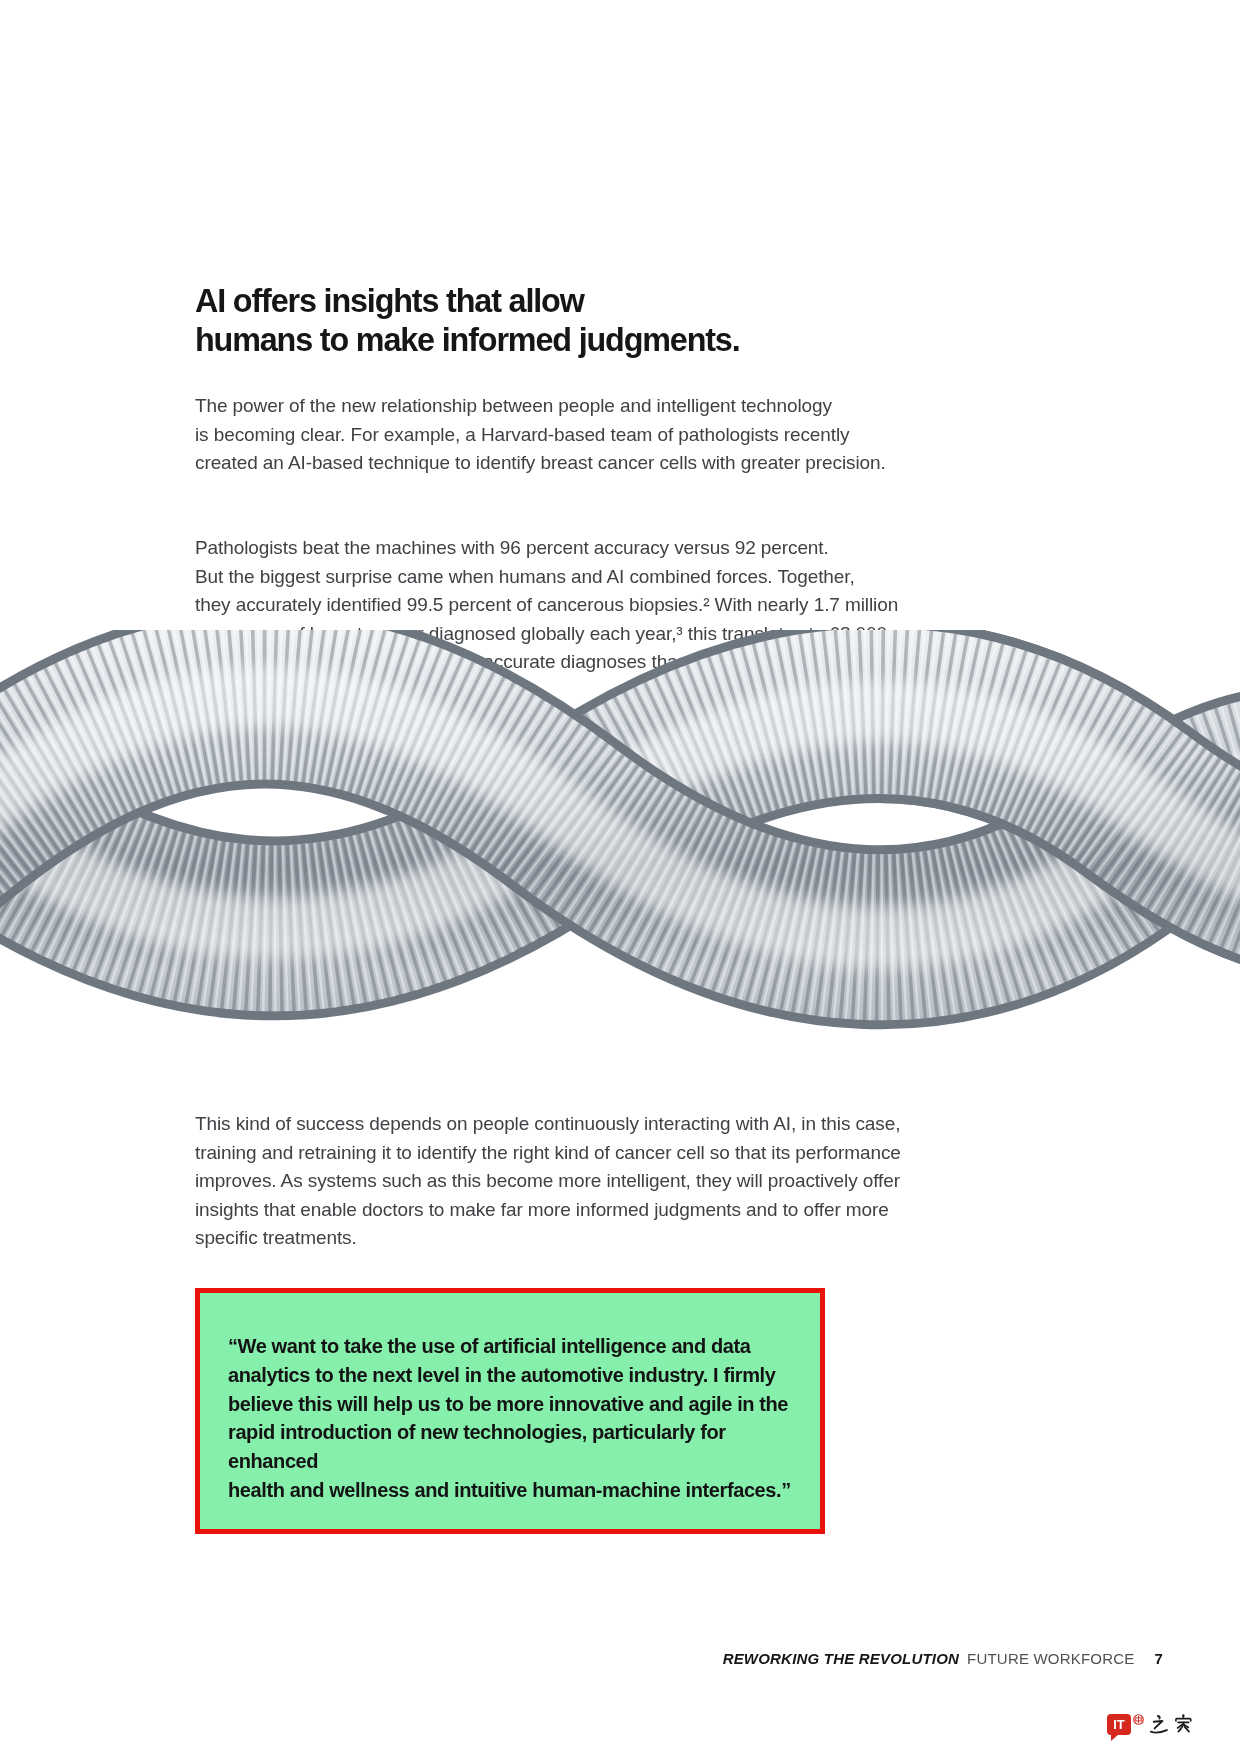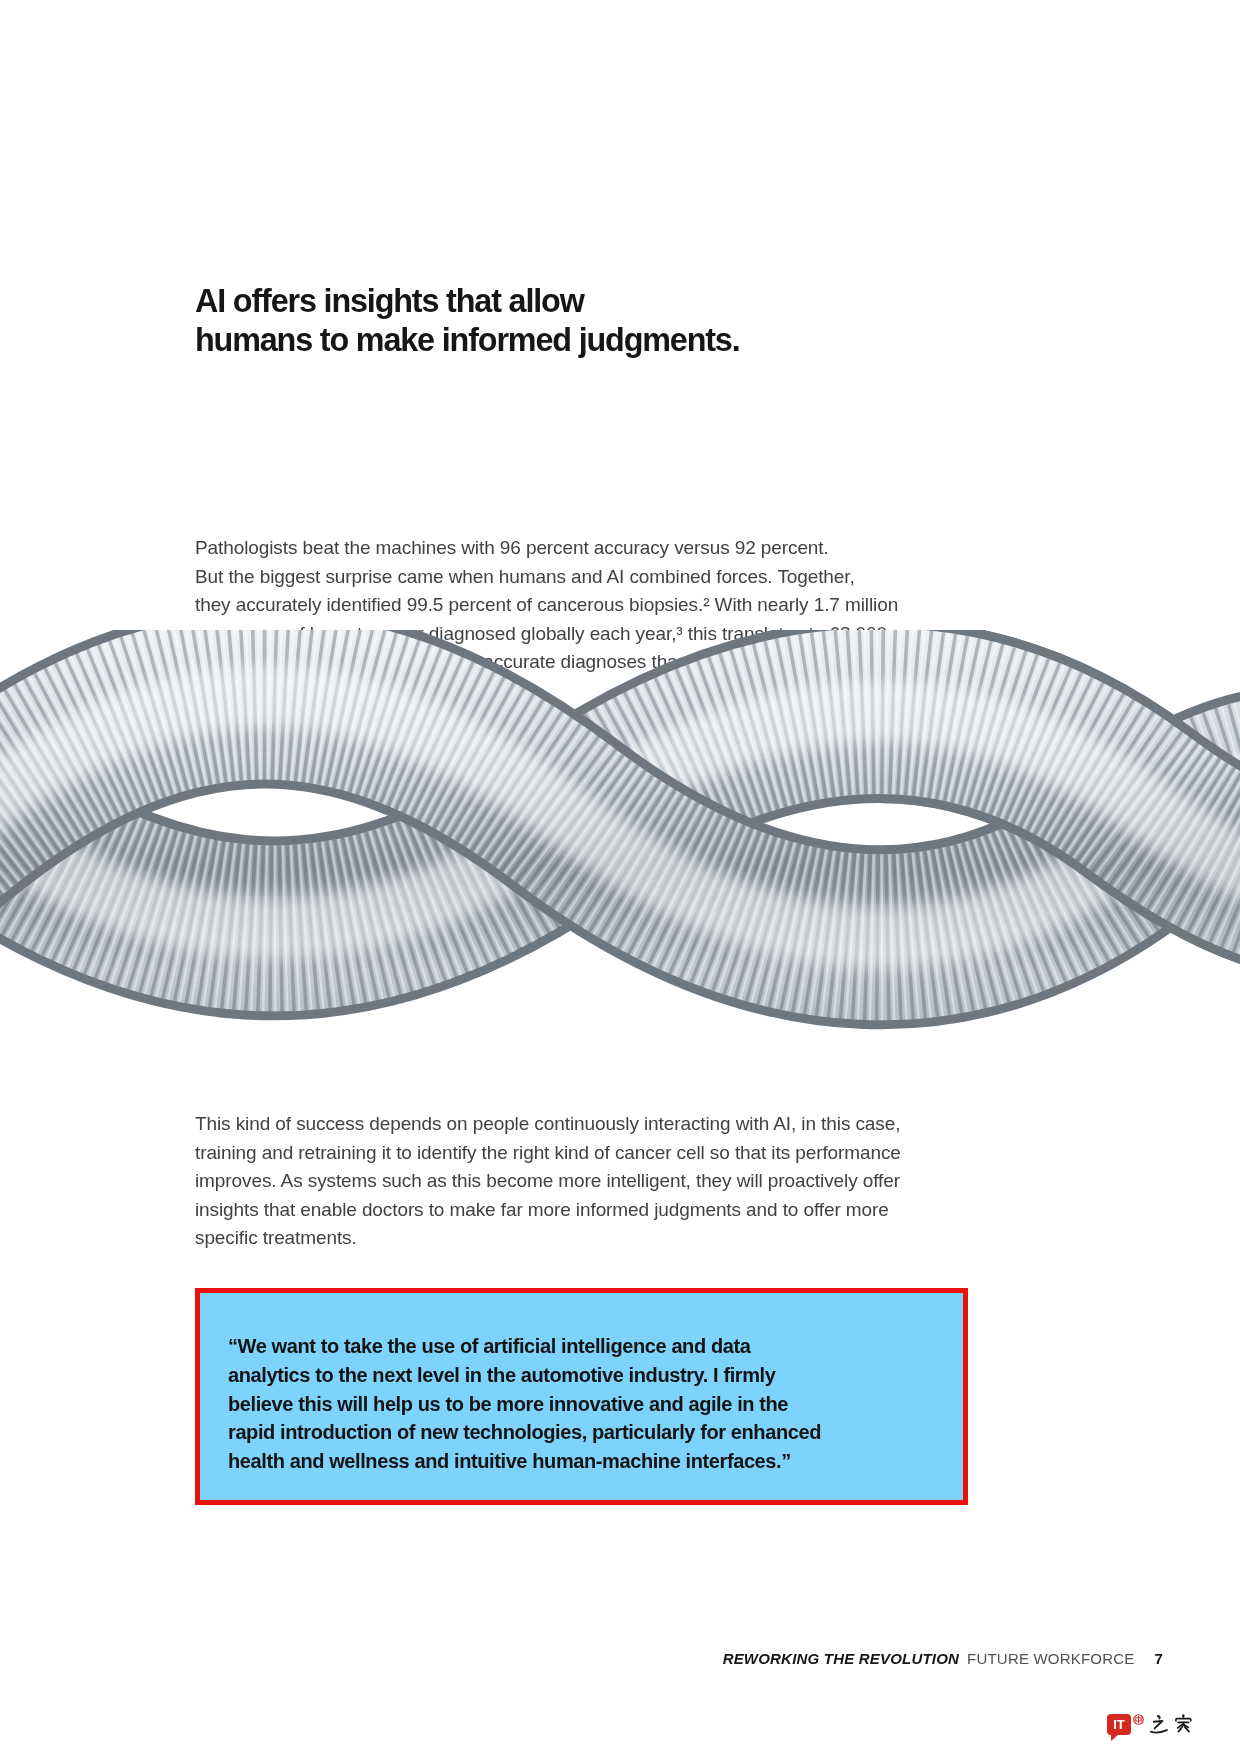--- a/index.html
+++ b/index.html
@@ -16,22 +16,22 @@
   .body{
     position:absolute;left:195px;width:870px;margin:0;
     font-size:19px;line-height:28.5px;color:#3f4145;letter-spacing:-.1px;
     white-space:pre-line;
   }
   #para1{top:392px}
   #para2{top:534px}
   #para3{top:1110px}
   .hero{position:absolute;left:0;top:630px;width:1240px;height:455px;}
   .quote-box{
-    position:absolute;left:195px;top:1288px;width:773px;box-sizing:border-box;
-    border:5px solid #e8120b;background:#7dd3fc;
+    position:absolute;left:195px;top:1288px;width:630px;box-sizing:border-box;
+    border:5px solid #e8120b;background:#86efac;
     padding:39px 16px 24px 28px;
   }
   .quote-text{
     margin:0;font-size:20px;line-height:28.8px;font-weight:700;color:#131313;
     letter-spacing:-.4px;white-space:pre-line;
   }
   .quote-attr{margin:34px 0 0 0;font-size:19px;line-height:22px;color:#3f4145;}
   .footer{
     position:absolute;top:1650px;right:77px;font-size:15px;letter-spacing:.2px;
     display:flex;align-items:baseline;white-space:nowrap;color:#1a1a1a;
@@ -53,20 +53,23 @@
   .wm-cn{display:inline-block;margin:0 0 0 4px;}
 </style>
 </head>
 <body>
 
 <div class="page">
 
   <h1 class="heading">AI offers insights that allow
 humans to make informed judgments.</h1>
 
+  <p class="body" id="para1">The power of the new relationship between people and intelligent technology
+is becoming clear. For example, a Harvard-based team of pathologists recently
+created an AI-based technique to identify breast cancer cells with greater precision.</p>
   <p class="body" id="para2">Pathologists beat the machines with 96 percent accuracy versus 92 percent.
 But the biggest surprise came when humans and AI combined forces. Together,
 they accurately identified 99.5 percent of cancerous biopsies.² With nearly 1.7 million
 new cases of breast cancer diagnosed globally each year,³ this translates to 68,000
 to 130,000 more women receiving accurate diagnoses than if we relied on humans
 or machines alone.</p>
 
   <div class="hero">
     <svg width="1240" height="455" viewBox="0 0 1240 455" fill="none" xmlns="http://www.w3.org/2000/svg">
       <defs>

